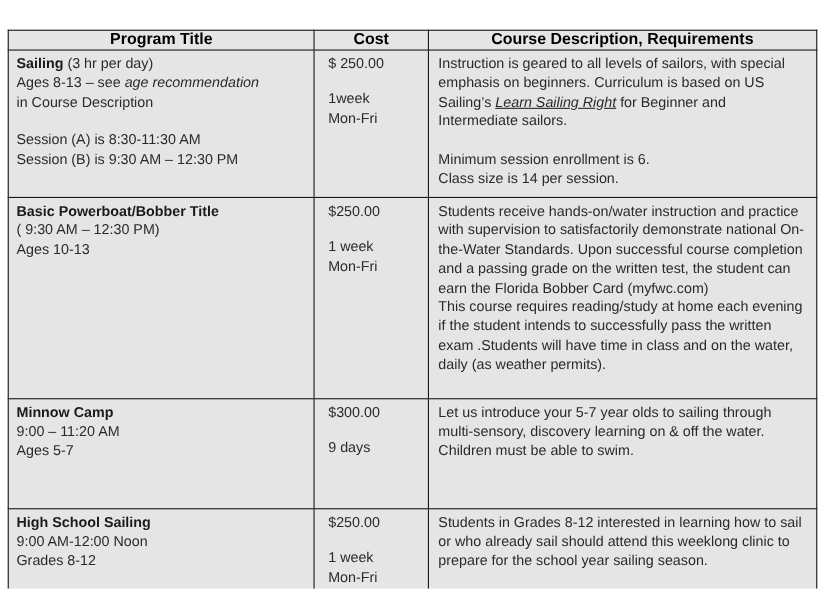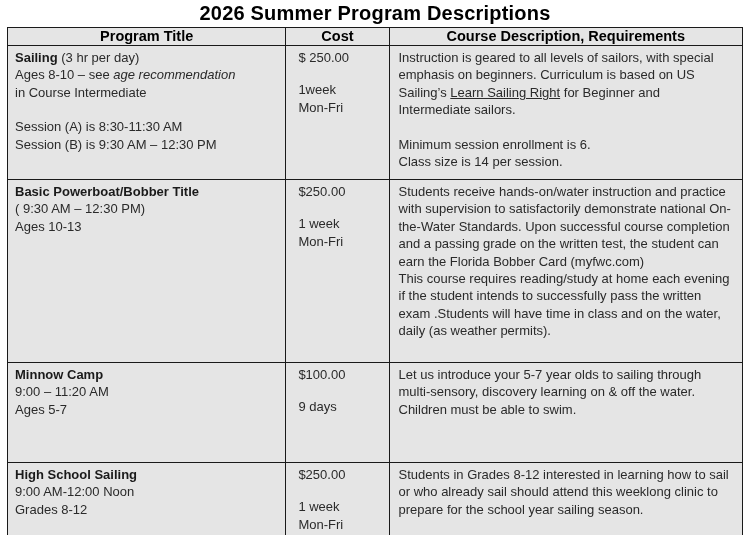--- a/index.html
+++ b/index.html
@@ -79,41 +79,41 @@
   .prog-name {
     font-weight: bold;
     color: #1a1a1a;
   }
   .ital {
     font-style: italic;
     margin-top: 12px;
   }
   .uline {
     text-decoration: underline;
+    font-style: italic;
   }
   .gap {
     display: block;
     height: 17px;
   }
   .gap-sm {
     display: block;
     height: 15px;
   }
   .line { display: block; }
   .r1 { height: 134px; }
   .r2 { height: 183px; }
   .r3 { height: 100px; }
   .r4 { height: 70px; }
 </style>
 </head>
 <body>
 
 <div class="page">
 
-  <div class="doc-title">2026 Summer Program Descriptions</div>
 
   <div class="table-wrap">
     <table class="program-table">
       <colgroup>
         <col class="c-title">
         <col class="c-cost">
         <col class="c-desc">
       </colgroup>
       <thead>
         <tr>
@@ -125,23 +125,23 @@
       <tbody>
 
         <tr class="r1">
           <td class="cell">
             <div class="cell-inner">
               <span class="line">
                 <span class="prog-name">Sailing</span>
                 <span>(3 hr per day)</span>
               </span>
               <span class="line">
-                <span>Ages 8-10 – see </span><span class="ital">age recommendation</span>
+                <span>Ages 8-13 – see </span><span class="ital">age recommendation</span>
               </span>
-              <span class="line">in Course Intermediate</span>
+              <span class="line">in Course Description</span>
               <span class="gap"></span>
               <span class="line">Session (A) is 8:30-11:30 AM</span>
               <span class="line">Session (B) is 9:30 AM – 12:30 PM</span>
             </div>
           </td>
           <td class="cell">
             <div class="cost-inner">
               <span class="line">$ 250.00</span>
               <span class="gap-sm"></span>
               <span class="line">1week</span>
@@ -185,21 +185,21 @@
         <tr class="r3">
           <td class="cell">
             <div class="cell-inner">
               <span class="line prog-name">Minnow Camp</span>
               <span class="line">9:00 – 11:20 AM</span>
               <span class="line">Ages 5-7</span>
             </div>
           </td>
           <td class="cell">
             <div class="cost-inner">
-              <span class="line">$100.00</span>
+              <span class="line">$300.00</span>
               <span class="gap-sm"></span>
               <span class="line">9 days</span>
             </div>
           </td>
           <td class="cell">
             <div class="desc-inner">
               <span class="line">Let us introduce your 5-7 year olds to sailing through multi-sensory, discovery learning on &amp; off the water. Children must be able to swim.</span>
             </div>
           </td>
         </tr>

